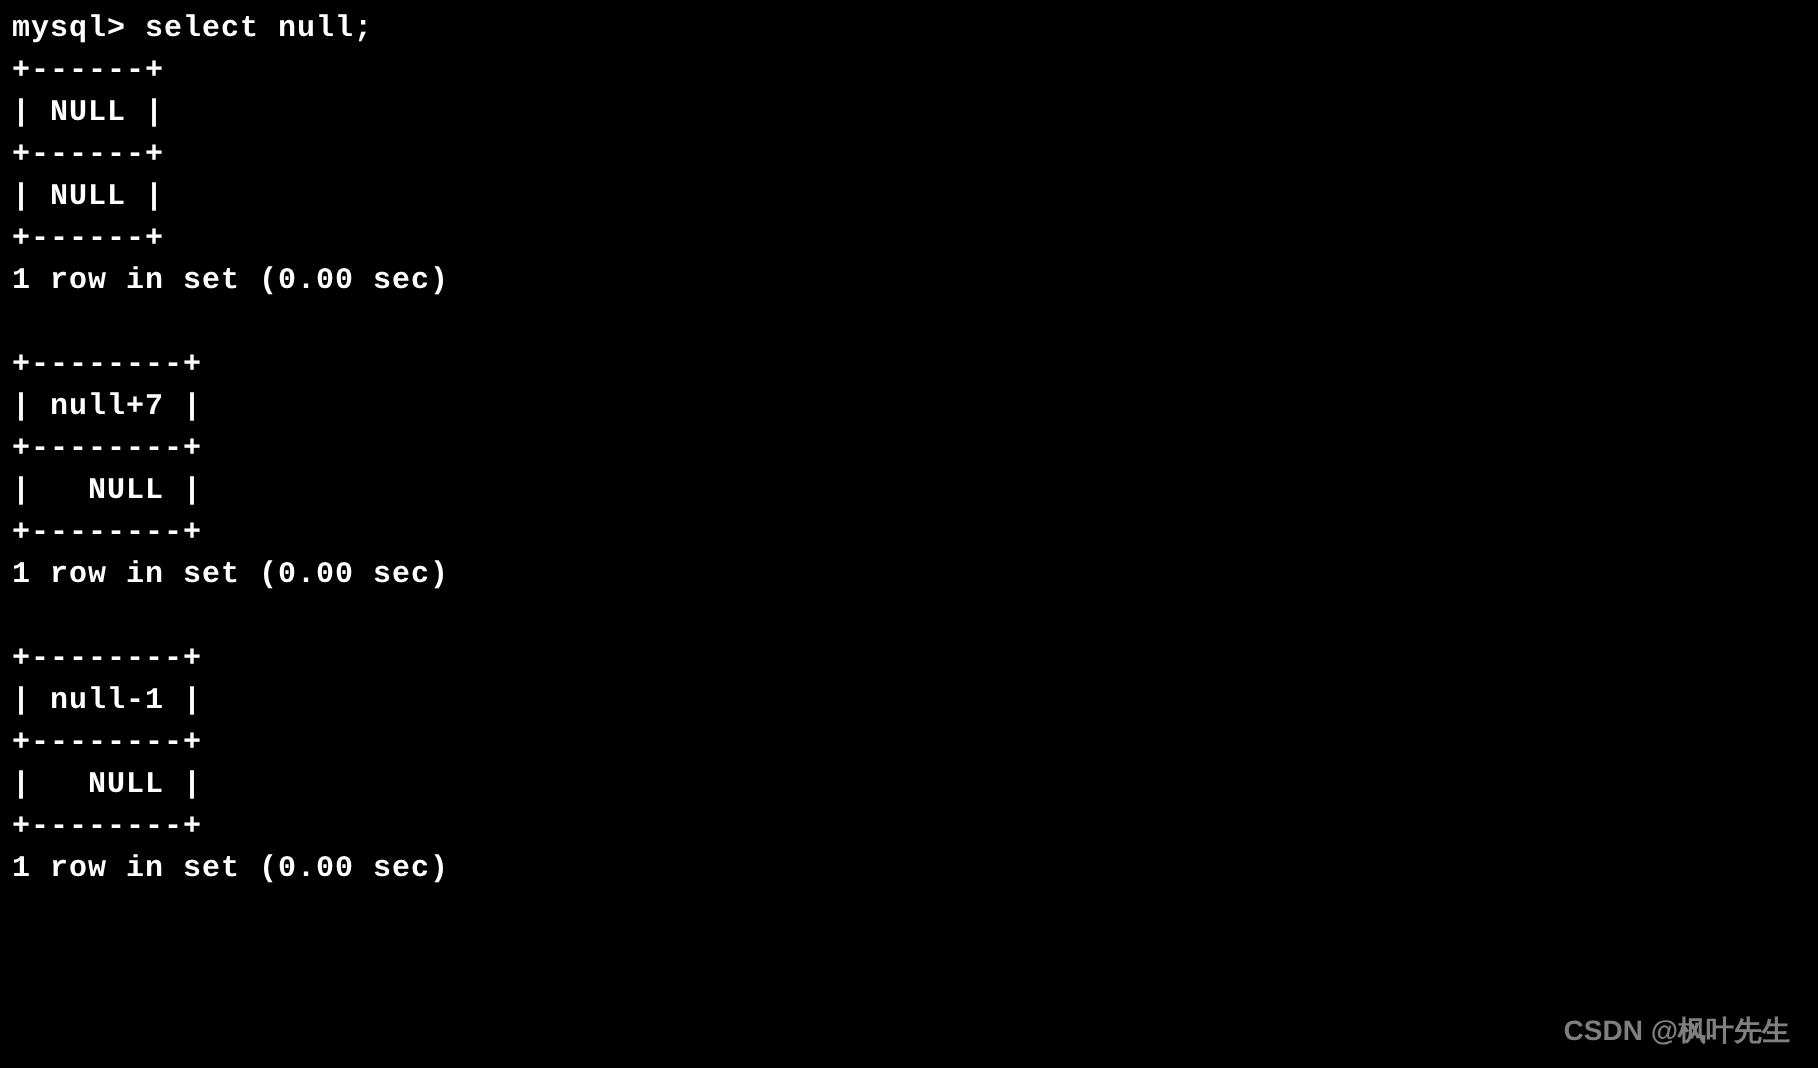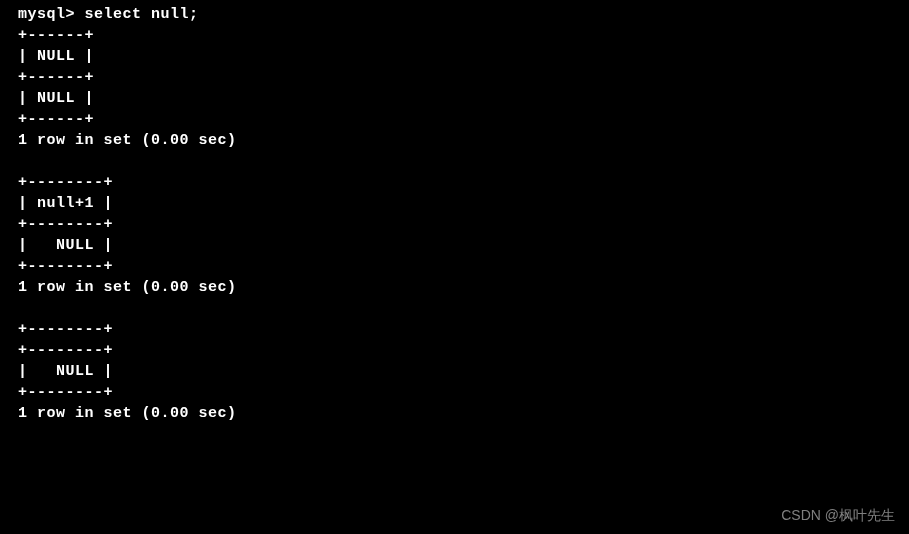--- a/index.html
+++ b/index.html
@@ -16,60 +16,60 @@
       width: 909px;
       height: 534px;
       padding: 4px 6px;
       overflow: hidden;
       position: relative;
       font-weight: bold;
     }
     .terminal-line {
       white-space: pre;
       letter-spacing: 0.5px;
-      margin-left: 12px;
     }
     .block-spacer {
       height: 1.4em;
     }
     .watermark {
       position: absolute;
       bottom: 8px;
       right: 14px;
       color: #aaaaaa;
       font-family: Arial, sans-serif;
       font-size: 14px;
-      font-weight: normal;
+      font-weight: bold;
       opacity: 0.75;
       letter-spacing: 0;
     }
   </style>
 </head>
 <body>
 
 <div>
 
   <div class="terminal-line"><span>mysql&gt; </span><span>select null;</span></div>
   <div class="terminal-line">+------+</div>
   <div class="terminal-line">| NULL |</div>
   <div class="terminal-line">+------+</div>
   <div class="terminal-line">| NULL |</div>
   <div class="terminal-line">+------+</div>
   <div class="terminal-line">1 row in set (0.00 sec)</div>
   <div class="block-spacer"></div>
 
   <div class="terminal-line">+--------+</div>
-  <div class="terminal-line">| null+1 |</div>
+  <div class="terminal-line">| null+7 |</div>
   <div class="terminal-line">+--------+</div>
   <div class="terminal-line">|   NULL |</div>
   <div class="terminal-line">+--------+</div>
   <div class="terminal-line">1 row in set (0.00 sec)</div>
   <div class="block-spacer"></div>
 
   <div class="terminal-line">+--------+</div>
+  <div class="terminal-line">| null-1 |</div>
   <div class="terminal-line">+--------+</div>
   <div class="terminal-line">|   NULL |</div>
   <div class="terminal-line">+--------+</div>
   <div class="terminal-line">1 row in set (0.00 sec)</div>
 
 </div>
 
 <div class="watermark">CSDN @枫叶先生</div>
 
 </body></html>

